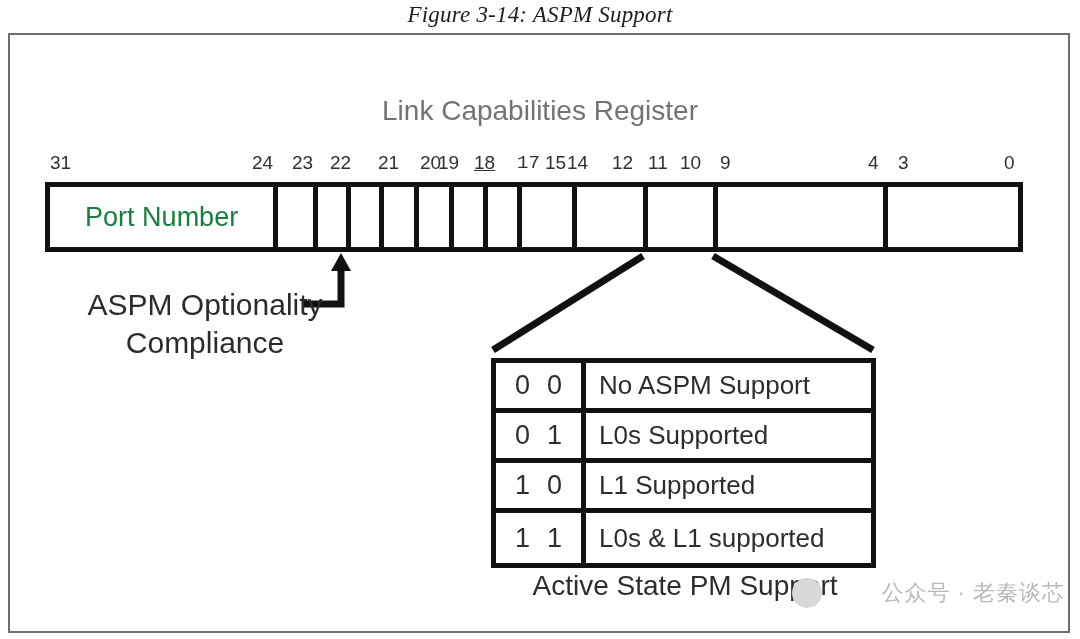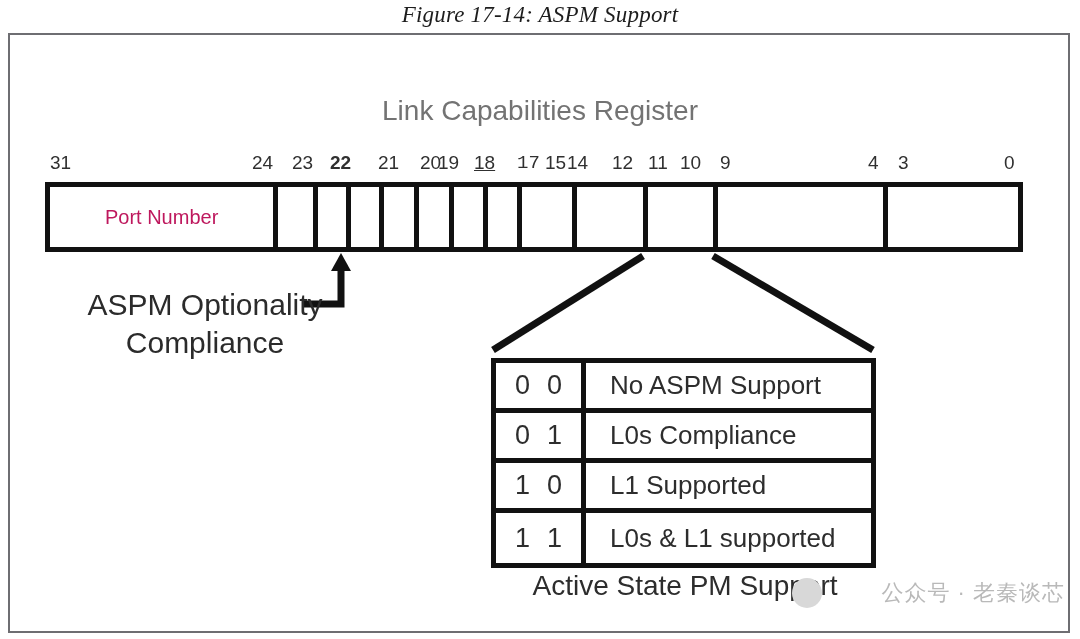--- a/index.html
+++ b/index.html
@@ -80,22 +80,22 @@
     height: 100%;
     box-sizing: border-box;
     border-right: 5px solid #111111;
     display: flex;
     align-items: center;
     justify-content: center;
     background: #ffffff;
   }
   .regcell:last-child { border-right: none; }
   .regcell .celllabel {
-    font-size: 20px;
-    color: #be185d;
+    font-size: 27px;
+    color: #15803d;
     white-space: nowrap;
   }
 
   
   #aspm-opt-label {
     position: absolute;
     left: 55px;
     top: 286px;
     width: 300px;
     text-align: center;
@@ -145,21 +145,21 @@
     align-items: center;
     justify-content: center;
     gap: 17px;
     font-size: 27px;
     color: #2d2d2d;
   }
   .enc-desc {
     flex: 1;
     display: flex;
     align-items: center;
-    padding-left: 24px;
+    padding-left: 13px;
     font-size: 26px;
     color: #2d2d2d;
     white-space: nowrap;
   }
 
   
   #table-caption {
     position: absolute;
     left: 440px;
     top: 570px;
@@ -187,31 +187,31 @@
     height: 30px;
     border-radius: 50%;
     background: #d8d8d8;
   }
 </style>
 </head>
 <body>
 
 <div id="page">
 
-  <div id="figure-title">Figure 17-14: ASPM Support</div>
+  <div id="figure-title">Figure 3-14: ASPM Support</div>
 
   <div id="page-frame"></div>
 
   <div id="register-title">Link Capabilities Register</div>
 
   <div id="bit-labels">
       <span class="bitlabel" style="left: 50px;">31</span>
       <span class="bitlabel" style="left: 252px;">24</span>
       <span class="bitlabel" style="left: 292px;">23</span>
-      <span class="bitlabel" style="left: 330px; font-weight: bold;">22</span>
+      <span class="bitlabel" style="left: 330px;">22</span>
       <span class="bitlabel" style="left: 364px; margin-left: 14px;">21</span>
       <span class="bitlabel" style="left: 420px;">20</span>
       <span class="bitlabel" style="left: 438px;">19</span>
       <span class="bitlabel" style="left: 474px; text-decoration: underline;">18</span>
       <span class="bitlabel" style="left: 517px; font-family: Liberation Mono, monospace;">17</span>
       <span class="bitlabel" style="left: 545px;">15</span>
       <span class="bitlabel" style="left: 567px;">14</span>
       <span class="bitlabel" style="left: 612px;">12</span>
       <span class="bitlabel" style="left: 648px;">11</span>
       <span class="bitlabel" style="left: 680px;">10</span>
@@ -281,21 +281,21 @@
           <span>0</span>
           <span>0</span>
         </div>
         <div class="enc-desc">No ASPM Support</div>
       </div>
       <div class="enc-row">
         <div class="enc-bits">
           <span>0</span>
           <span>1</span>
         </div>
-        <div class="enc-desc">L0s Compliance</div>
+        <div class="enc-desc">L0s Supported</div>
       </div>
       <div class="enc-row">
         <div class="enc-bits">
           <span>1</span>
           <span>0</span>
         </div>
         <div class="enc-desc">L1 Supported</div>
       </div>
       <div class="enc-row">
         <div class="enc-bits">

